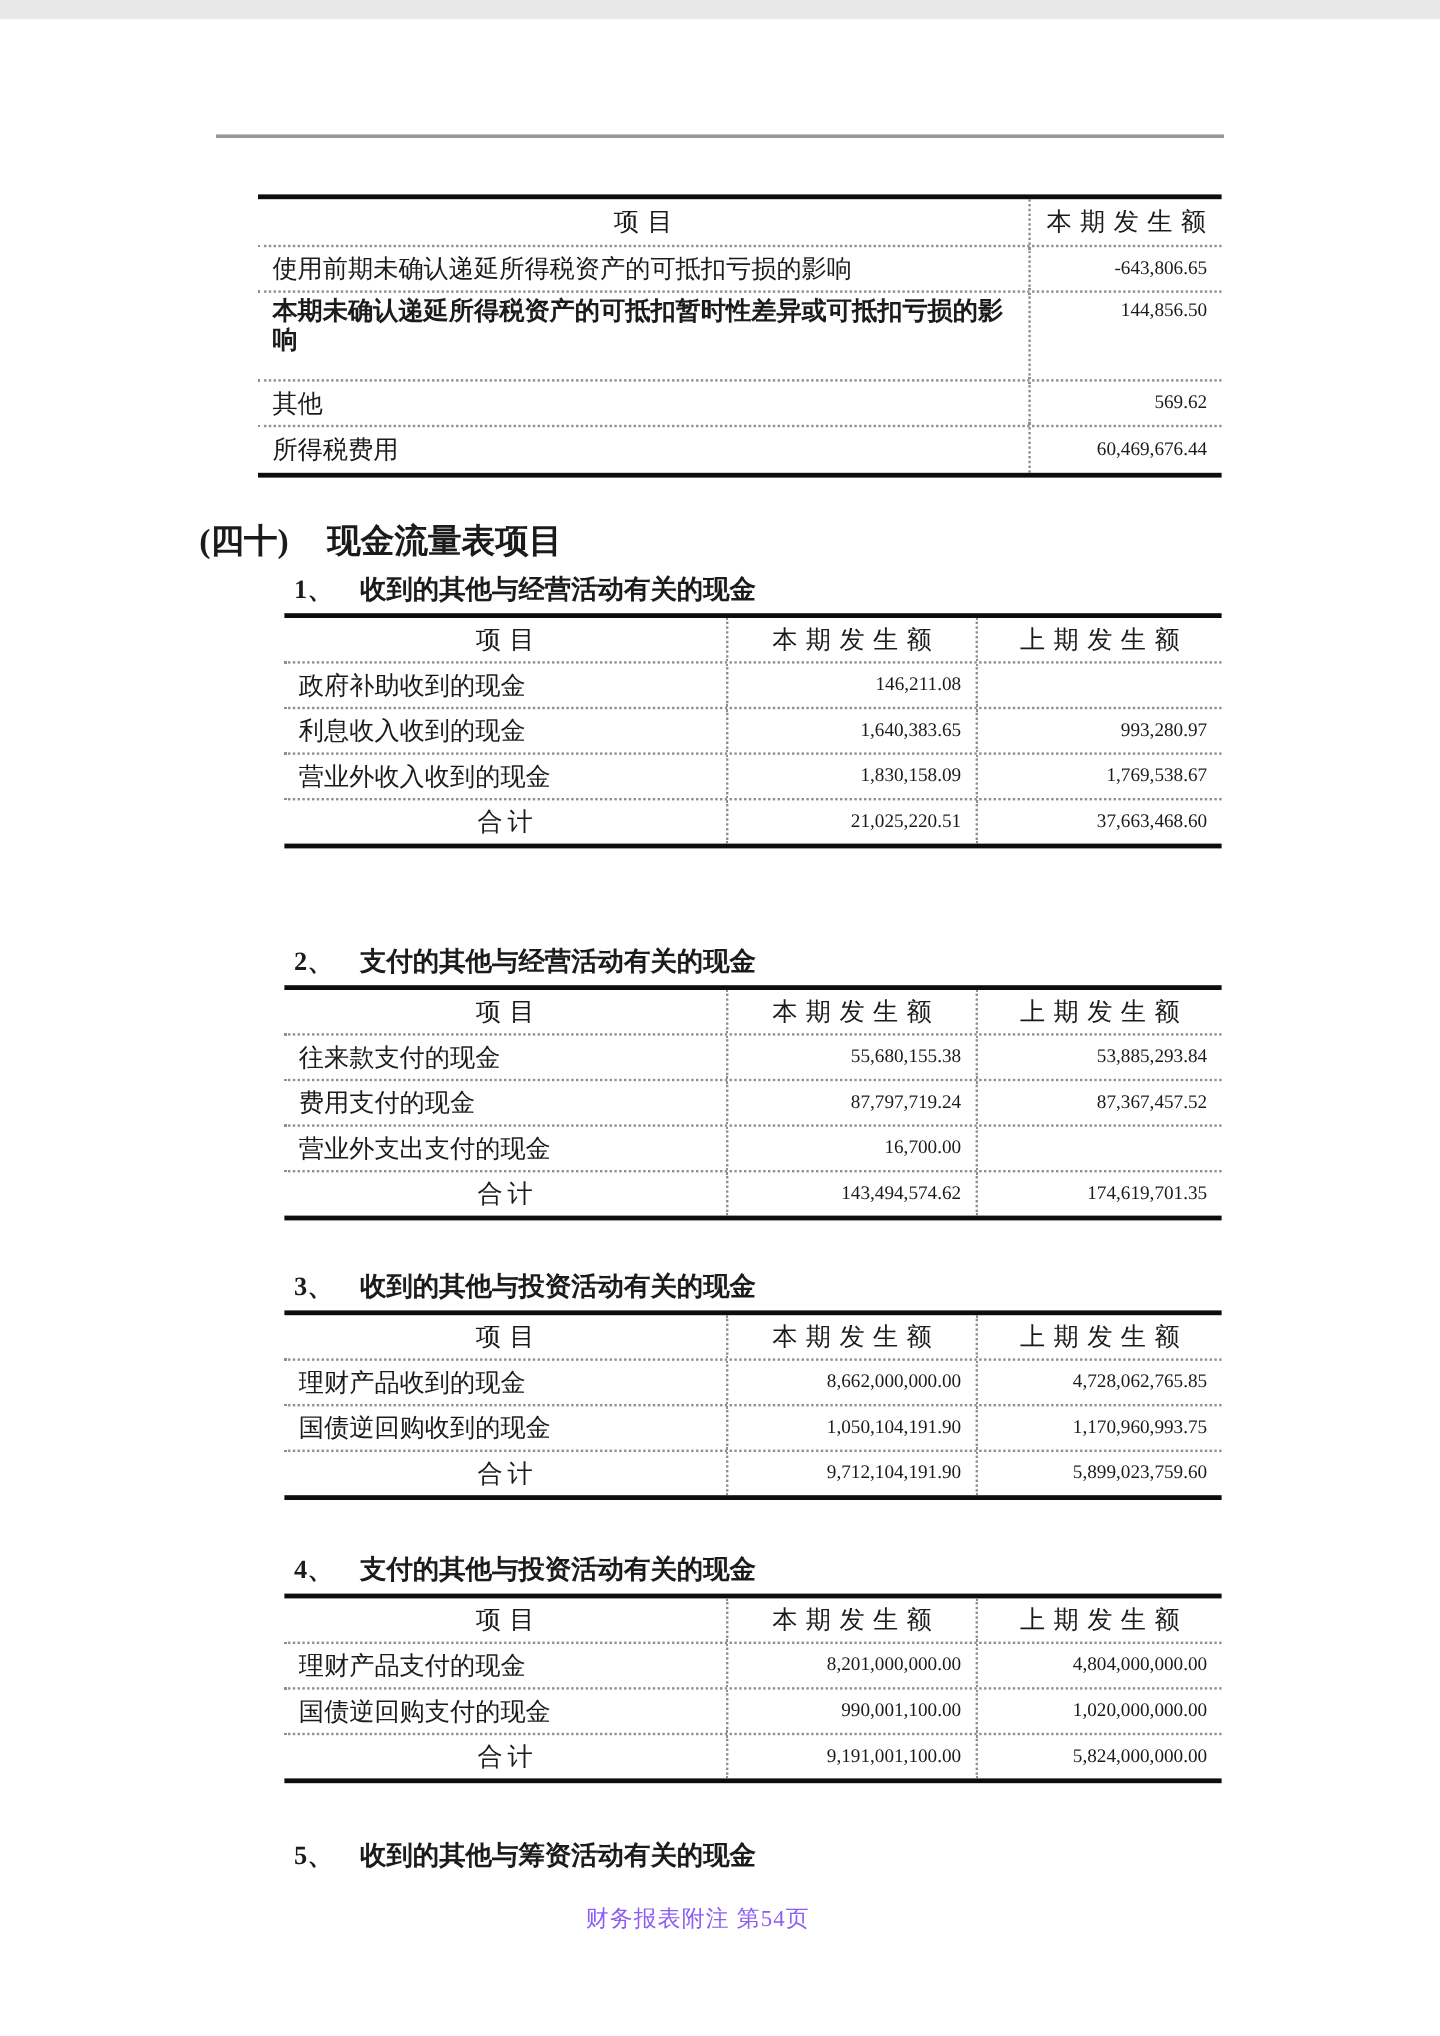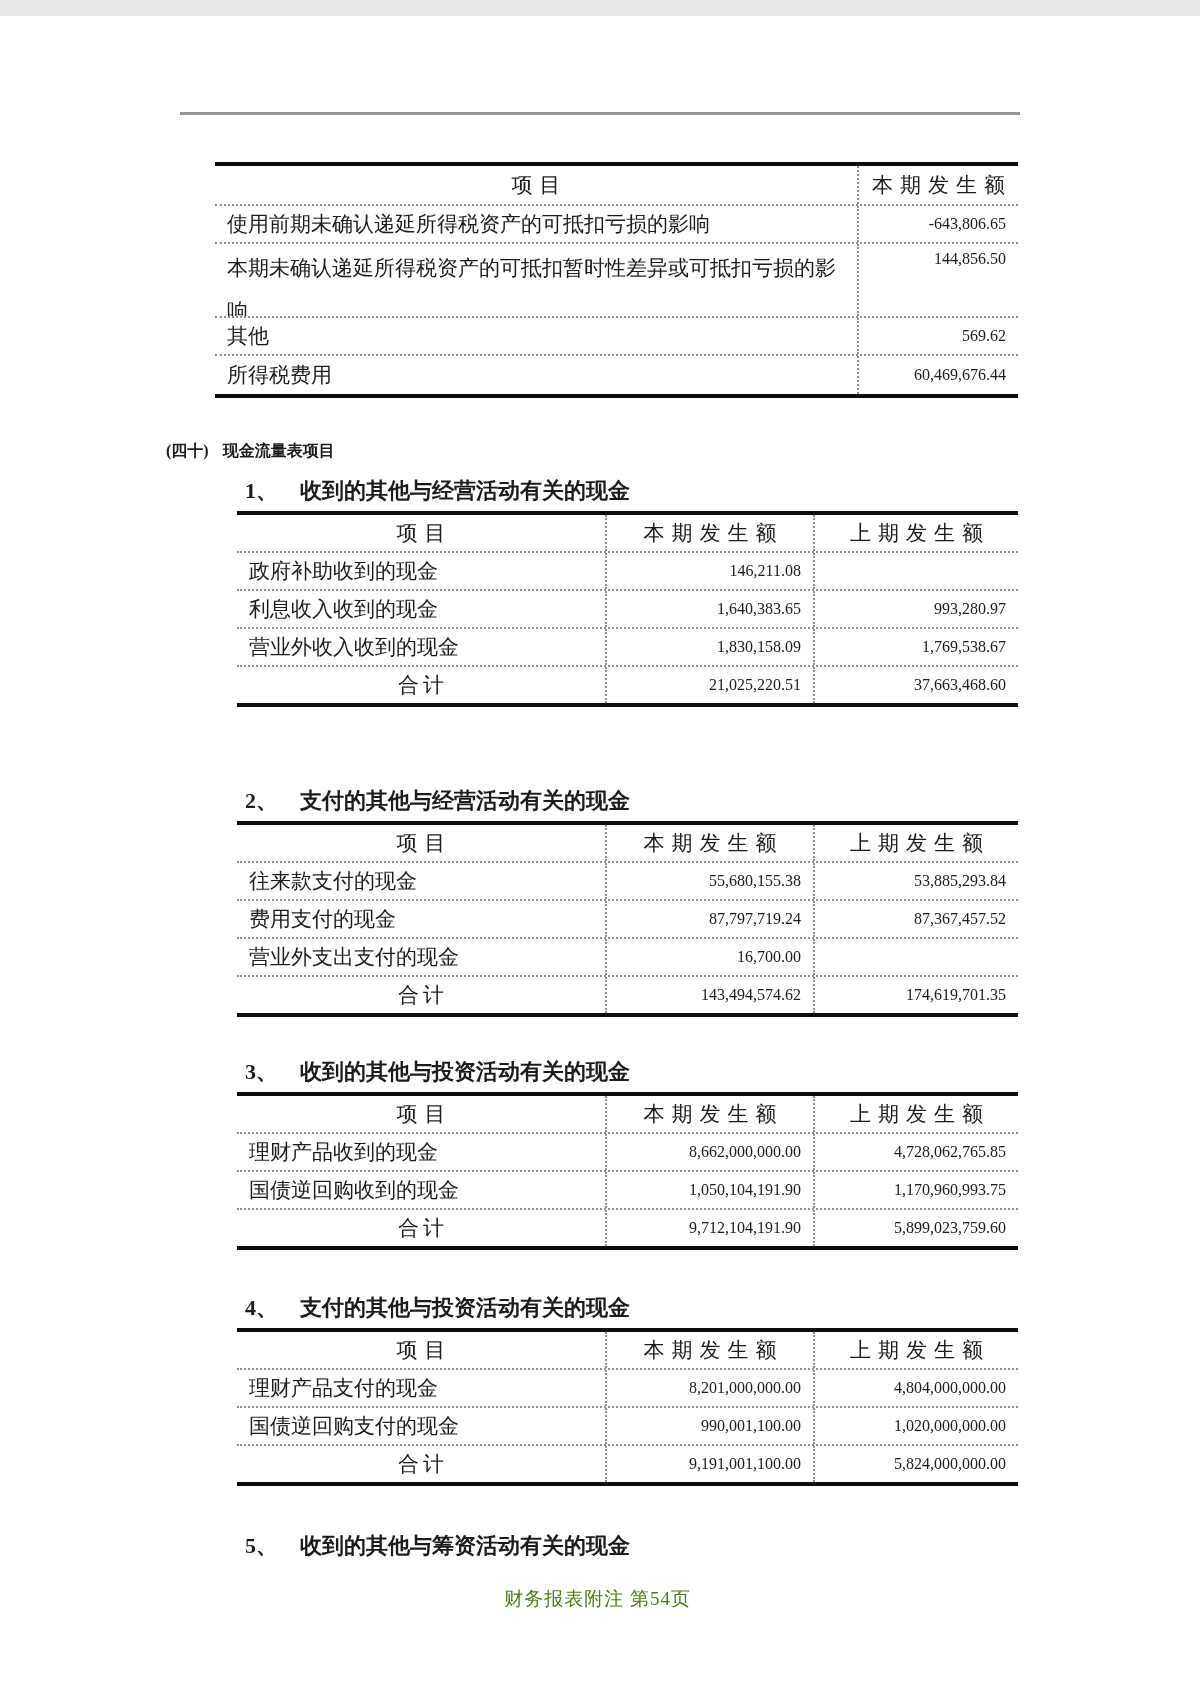--- a/index.html
+++ b/index.html
@@ -21,46 +21,46 @@
   .totlbl{justify-content:center;letter-spacing:4px;padding-left:4px;}
 
   
   .t1{left:215px;top:146px;width:803px;}
   .t1 .c1{width:642px;}
   .t1 .c2{width:161px;}
   .t1 .rh{height:38px;}
   .t1 .r{height:36px;}
   .t1 .r2{height:72px;align-items:stretch;}
   .t1 .r2 .c{align-items:flex-start;}
-  .t1 .r2 .lbl{line-height:43px;padding-top:3px;}
+  .t1 .r2 .lbl{line-height:24px;padding-top:3px;font-weight:bold;}
   .t1 .r2 .num{padding-top:6px;}
   .t1 .r4{height:38px;}
 
   
   .ts{left:237px;width:781px;}
   .ts .c1{width:368px;}
   .ts .c2{width:208px;}
   .ts .c3{width:205px;}
   .ts .row{height:36px;}
   .s1{top:495px;}
   .s2{top:805px;}
   .s3{top:1076px;}
   .s4{top:1312px;}
 
   
-  .mainhead{position:absolute;left:166px;top:419px;height:32px;display:flex;gap:14px;align-items:center;font-weight:bold;font-size:16px;}
+  .mainhead{position:absolute;left:166px;top:419px;height:32px;display:flex;gap:32px;align-items:center;font-weight:bold;font-size:28px;}
   .subhead{position:absolute;left:245px;height:30px;display:flex;align-items:center;font-weight:bold;font-size:22px;}
   .subhead .no{width:55px;}
   .sh1{top:460px;}
   .sh2{top:770px;}
   .sh3{top:1041px;}
   .sh4{top:1277px;}
   .sh5{top:1515px;}
 
-  .footer{position:absolute;left:16px;top:1570px;width:1163px;text-align:center;font-size:19px;letter-spacing:1px;color:#4d7c0f;}
+  .footer{position:absolute;left:0;top:1570px;width:1163px;text-align:center;font-size:19px;letter-spacing:1px;color:#8b5cf6;}
 </style>
 </head>
 <body>
 
 <div class="page">
 
   <div class="rule"></div>
 
   <div class="tbl t1">
     <div class="row rh">

